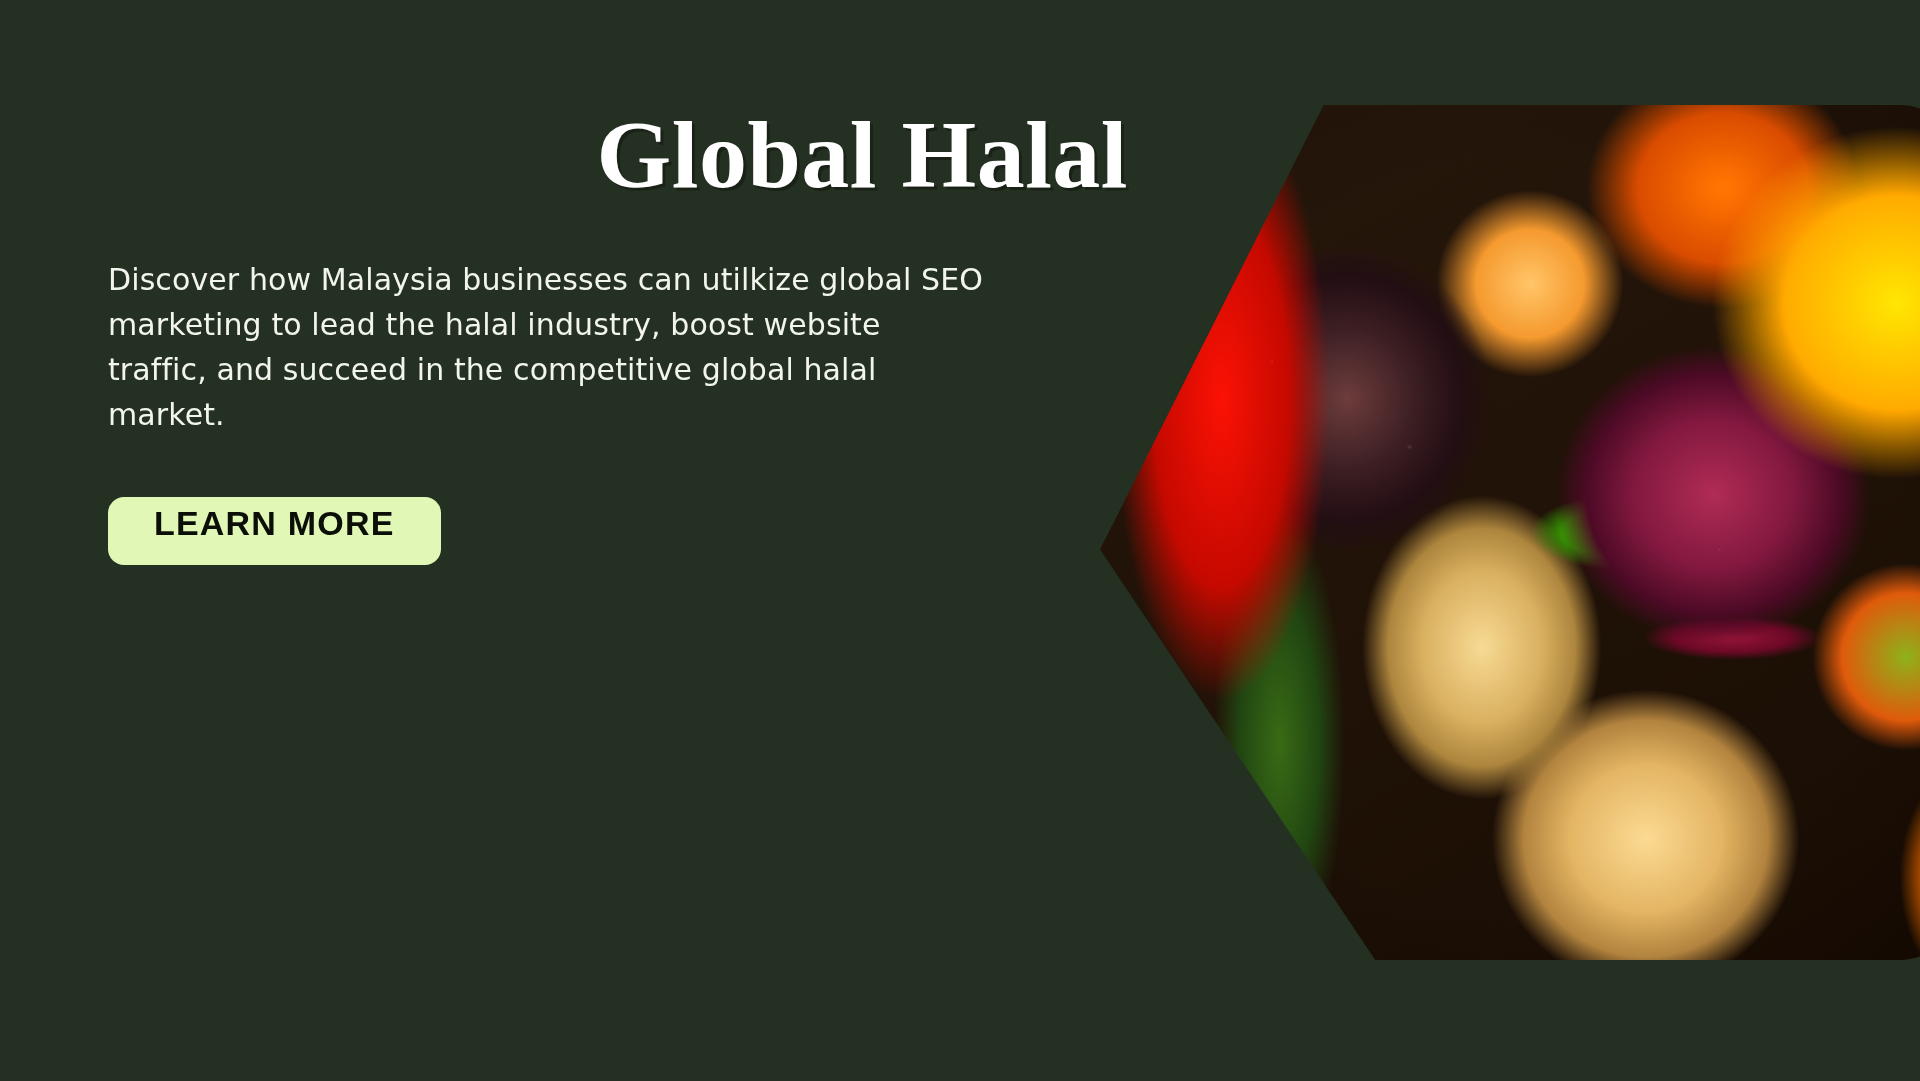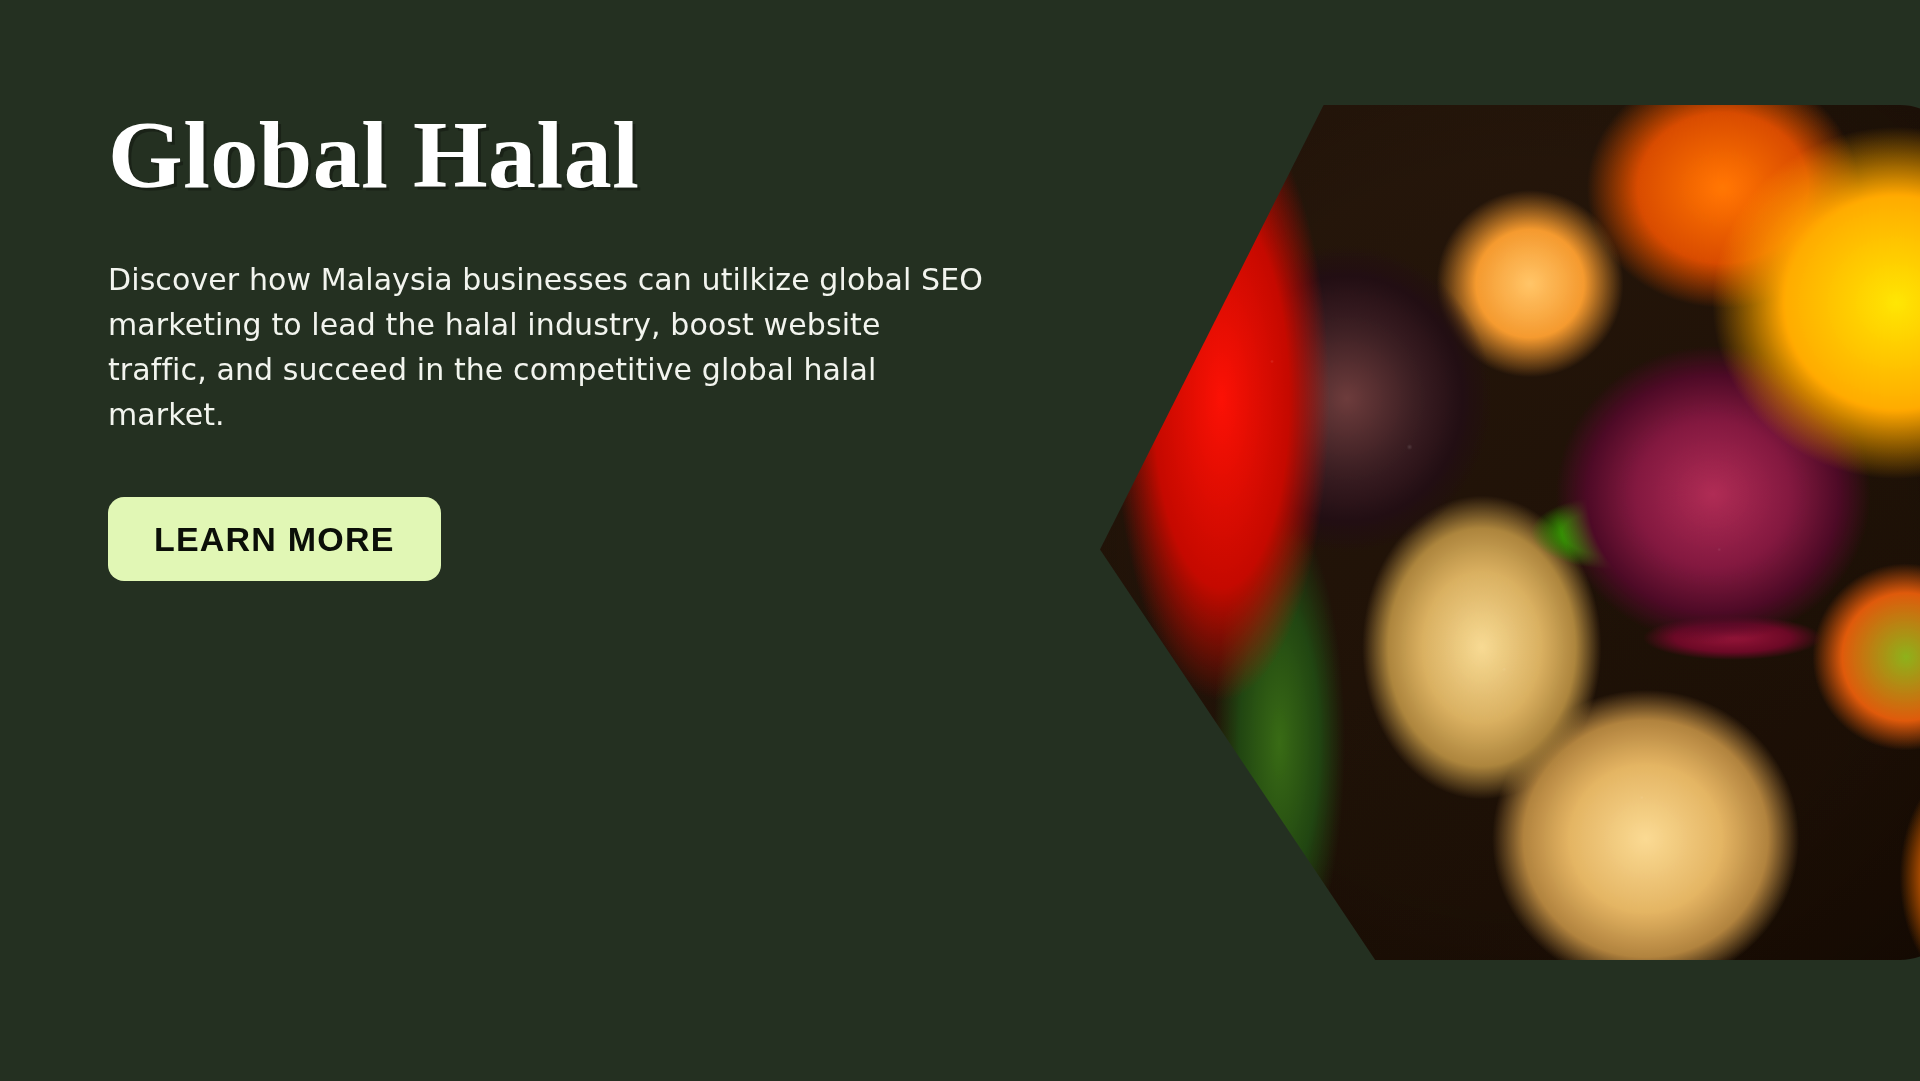--- a/index.html
+++ b/index.html
@@ -29,21 +29,21 @@
     width: 1020px;
     z-index: 3;
   }
 
   .headline-block {
     position: relative;
   }
 
   .headline-row {
     display: flex;
-    align-items: flex-start;
+    align-items: flex-end;
     white-space: nowrap;
     flex-direction: column;
   }
 
   .headline {
     font-family: "Liberation Serif", "DejaVu Serif", serif;
     font-weight: 700;
     font-size: 96px;
     line-height: 1.22;
     color: #ffffff;
@@ -98,21 +98,21 @@
     margin-top: 60px;
   }
   .cta-button {
     display: inline-block;
     background: #e1f7b5;
     color: #0b0f08;
     font-family: "Liberation Sans", "DejaVu Sans", sans-serif;
     font-weight: 700;
     font-size: 34px;
     letter-spacing: 1.2px;
-    padding: 25px 46px 25px 46px;
+    padding: 9px 46px 25px 46px;
     border: none;
     border-radius: 16px;
     cursor: pointer;
     line-height: 1;
   }
 
   
   .photo-shape {
     position: absolute;
     left: 1100px;

